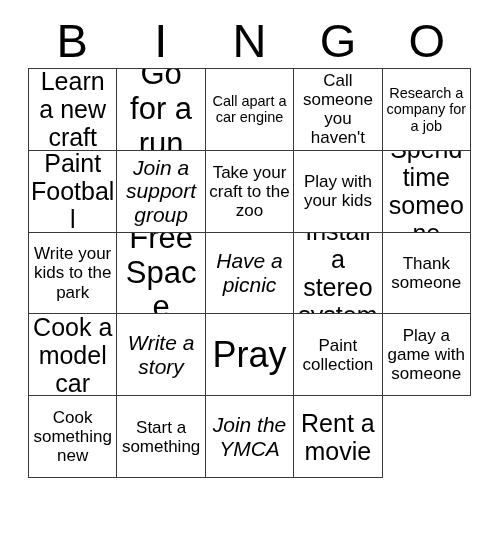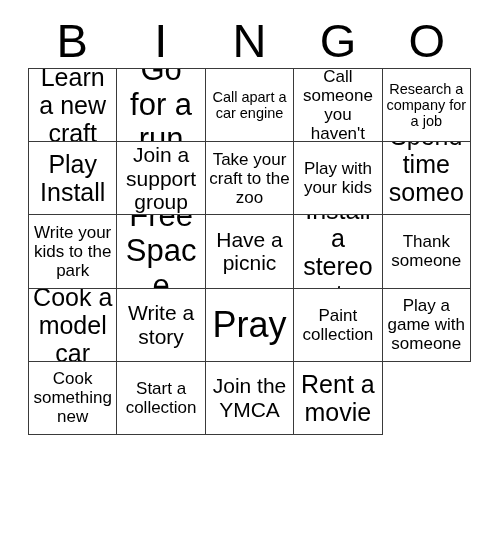--- a/index.html
+++ b/index.html
@@ -38,21 +38,21 @@
     font-weight: 400;
     letter-spacing: 0px;
     color: #000000;
     padding-bottom: 2px;
   }
   #grid {
     position: absolute;
     left: 28px;
     top: 68px;
     width: 443px;
-    height: 367px;
+    height: 410px;
     display: grid;
     grid-template-columns: repeat(5, 1fr);
     grid-template-rows: repeat(5, 1fr);
     border-top: 1px solid #3a3a3a;
     border-left: 1px solid #3a3a3a;
     box-sizing: border-box;
   }
   .cell {
     border-right: 1px solid #3a3a3a;
     border-bottom: 1px solid #3a3a3a;
@@ -68,21 +68,21 @@
   .cell span {
     display: block;
     width: 100%;
     line-height: 1.12;
     word-wrap: break-word;
   }
   
   .fs-xxl span { font-size: 36px; }
   .fs-xl  span { font-size: 31px; }
   .fs-lg  span { font-size: 25px; }
-  .fs-md  span { font-size: 21px; }
+  .fs-md  span { font-size: 21px; font-style: italic; }
   .fs-sm  span { font-size: 17px; }
   .fs-xs  span { font-size: 14.5px; }
 </style>
 </head>
 <body>
 
 <div id="card">
 
   <div id="header-row">
     <div class="header-letter">B</div>
@@ -102,21 +102,21 @@
       <div class="cell fs-xs">
         <span>Call apart a car engine</span>
       </div>
       <div class="cell fs-sm">
         <span>Call someone you haven't</span>
       </div>
       <div class="cell fs-xs">
         <span>Research a company for a job</span>
       </div>
       <div class="cell fs-lg">
-        <span>Play Install</span>
+        <span>Paint Football</span>
       </div>
       <div class="cell fs-md">
         <span>Join a support group</span>
       </div>
       <div class="cell fs-sm">
         <span>Take your craft to the zoo</span>
       </div>
       <div class="cell fs-sm">
         <span>Play with your kids</span>
       </div>
@@ -150,21 +150,21 @@
       <div class="cell fs-sm">
         <span>Paint collection</span>
       </div>
       <div class="cell fs-sm">
         <span>Play a game with someone</span>
       </div>
       <div class="cell fs-sm">
         <span>Cook something new</span>
       </div>
       <div class="cell fs-sm">
-        <span>Start a collection</span>
+        <span>Start a something</span>
       </div>
       <div class="cell fs-md">
         <span>Join the YMCA</span>
       </div>
       <div class="cell fs-lg">
         <span>Rent a movie</span>
       </div>
     </div>
 
 </div>

